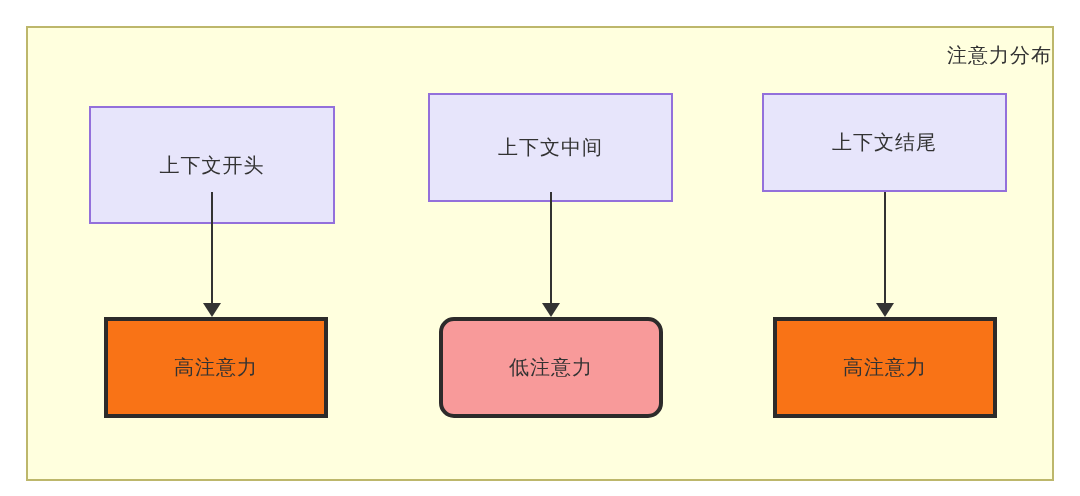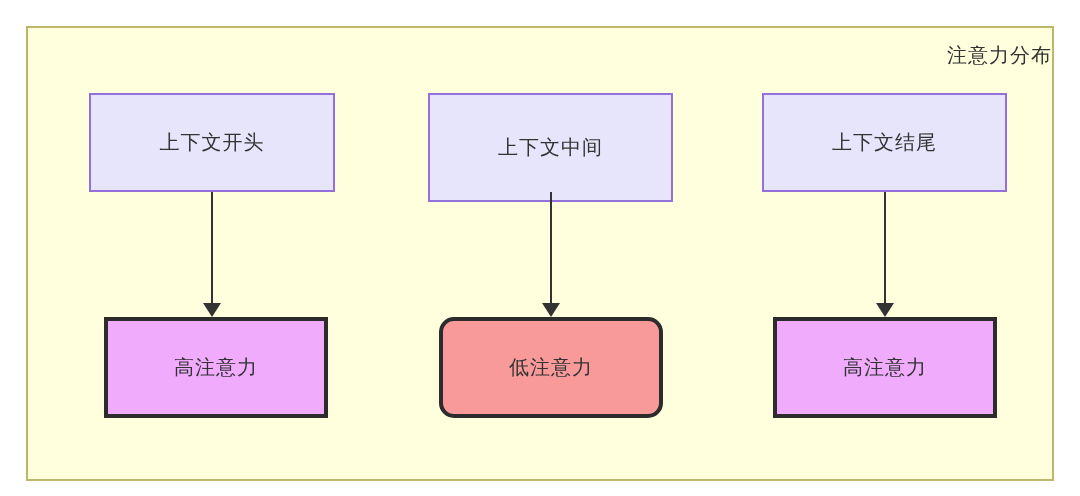--- a/index.html
+++ b/index.html
@@ -66,21 +66,21 @@
     border: 4px solid #2d2b2b;
     box-sizing: border-box;
     display: flex;
     align-items: center;
     justify-content: center;
     font-size: 20px;
     color: #333333;
     letter-spacing: 1px;
     white-space: nowrap;
   }
-  .fill-high { background: #f0abfc; }
+  .fill-high { background: #f97316; }
   .fill-low  { background: #f89a9a; border-radius: 15px; }
 
   
   .edge {
     position: absolute;
     width: 0;
     border-left: 2px solid #333333;
   }
   .arrowhead {
     position: absolute;
@@ -93,21 +93,21 @@
 </style>
 </head>
 <body>
 
 <div id="canvas">
 
   <div class="subgraph">
     <div class="subgraph-title">注意力分布</div>
   </div>
 
-  <div class="node-top" style="left:89px; top:93px; width:246px; height:99px;">
+  <div class="node-top" style="left:89px; top:106px; width:246px; height:118px;">
     <span>上下文开头</span>
   </div>
 
   <div class="node-top" style="left:428px; top:93px; width:245px; height:109px;">
     <span>上下文中间</span>
   </div>
 
   <div class="node-top" style="left:762px; top:93px; width:245px; height:99px;">
     <span>上下文结尾</span>
   </div>

